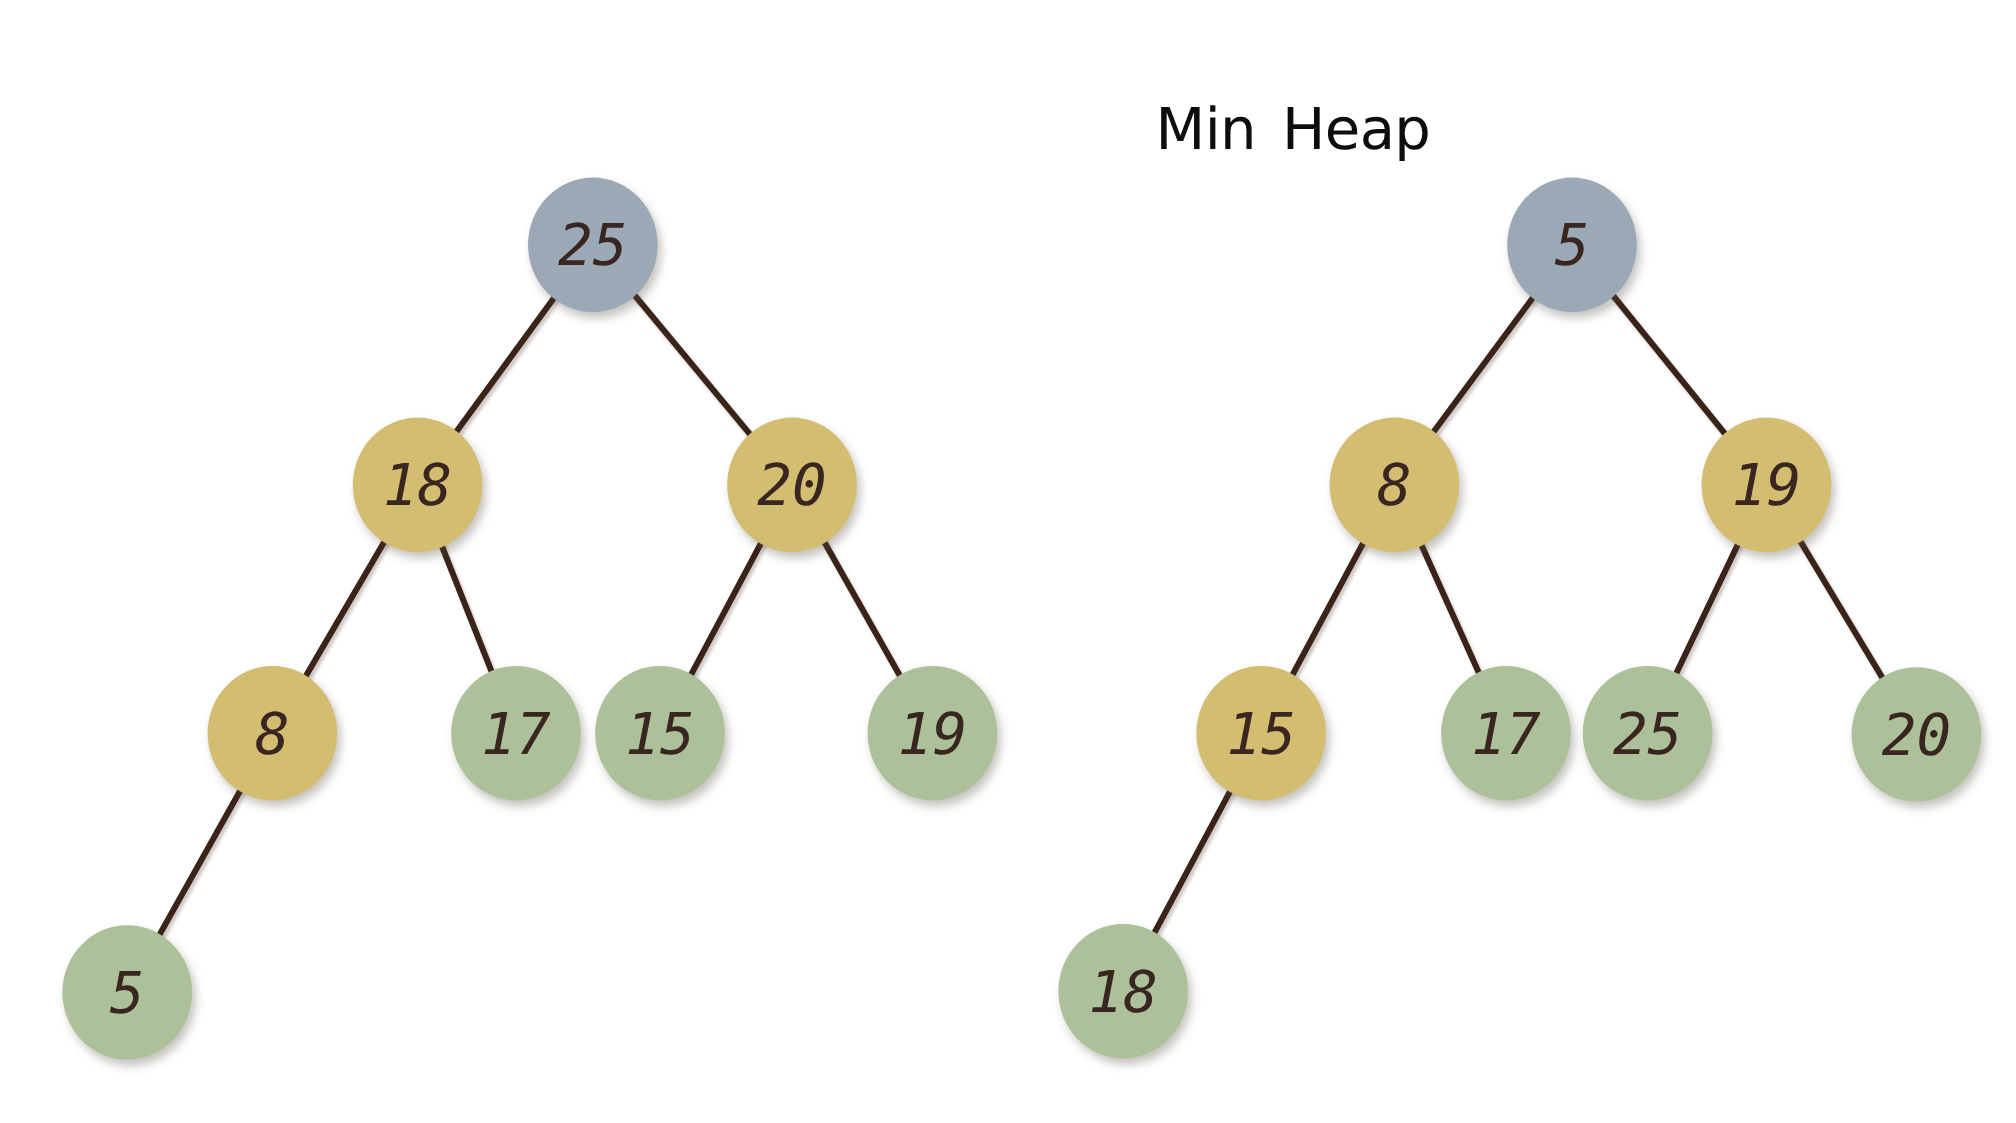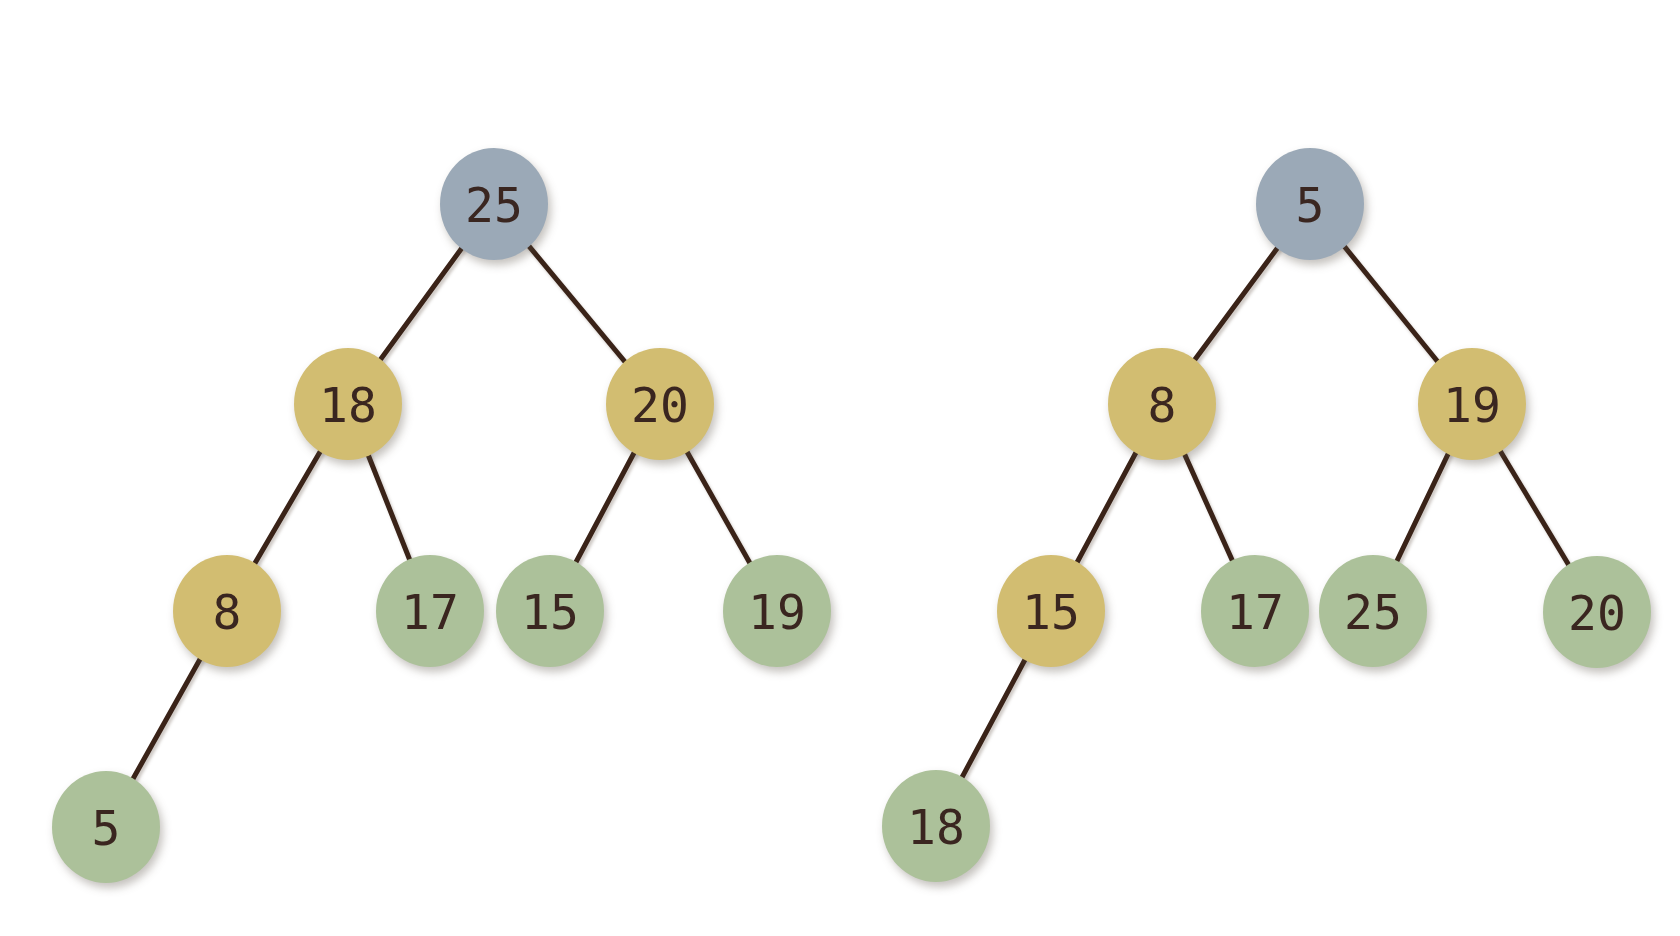--- a/index.html
+++ b/index.html
@@ -47,31 +47,33 @@
     border-radius: 50%;
     display: flex;
     align-items: center;
     justify-content: center;
     font-family: "DejaVu Sans Mono", monospace;
     font-size: 48px;
     color: var(--node-text, #3a2620);
     box-shadow: 3px 5px 8px rgba(90, 80, 70, 0.35);
     padding-top: 2px;
     box-sizing: border-box;
+    font-style: italic;
   }
   .node.root     { background: var(--node-root, #9ba9b7); }
   .node.internal { background: var(--node-internal, #d2bd71); }
   .node.leaf     { background: var(--node-leaf, #acc19a); }
 </style>
 </head>
 <body>
 
 <div class="canvas">
 
 
+  <div class="heap-title" id="min-title">Min Heap</div>
 
   <svg class="edges" viewBox="0 0 1680 936" xmlns="http://www.w3.org/2000/svg">
 
     <line x1="494" y1="204" x2="348" y2="404"></line>
     <line x1="494" y1="204" x2="660" y2="404"></line>
     <line x1="348" y1="404" x2="227" y2="611"></line>
     <line x1="348" y1="404" x2="430" y2="611"></line>
     <line x1="660" y1="404" x2="550" y2="611"></line>
     <line x1="660" y1="404" x2="777" y2="611"></line>
     <line x1="227" y1="611" x2="106" y2="827"></line>

